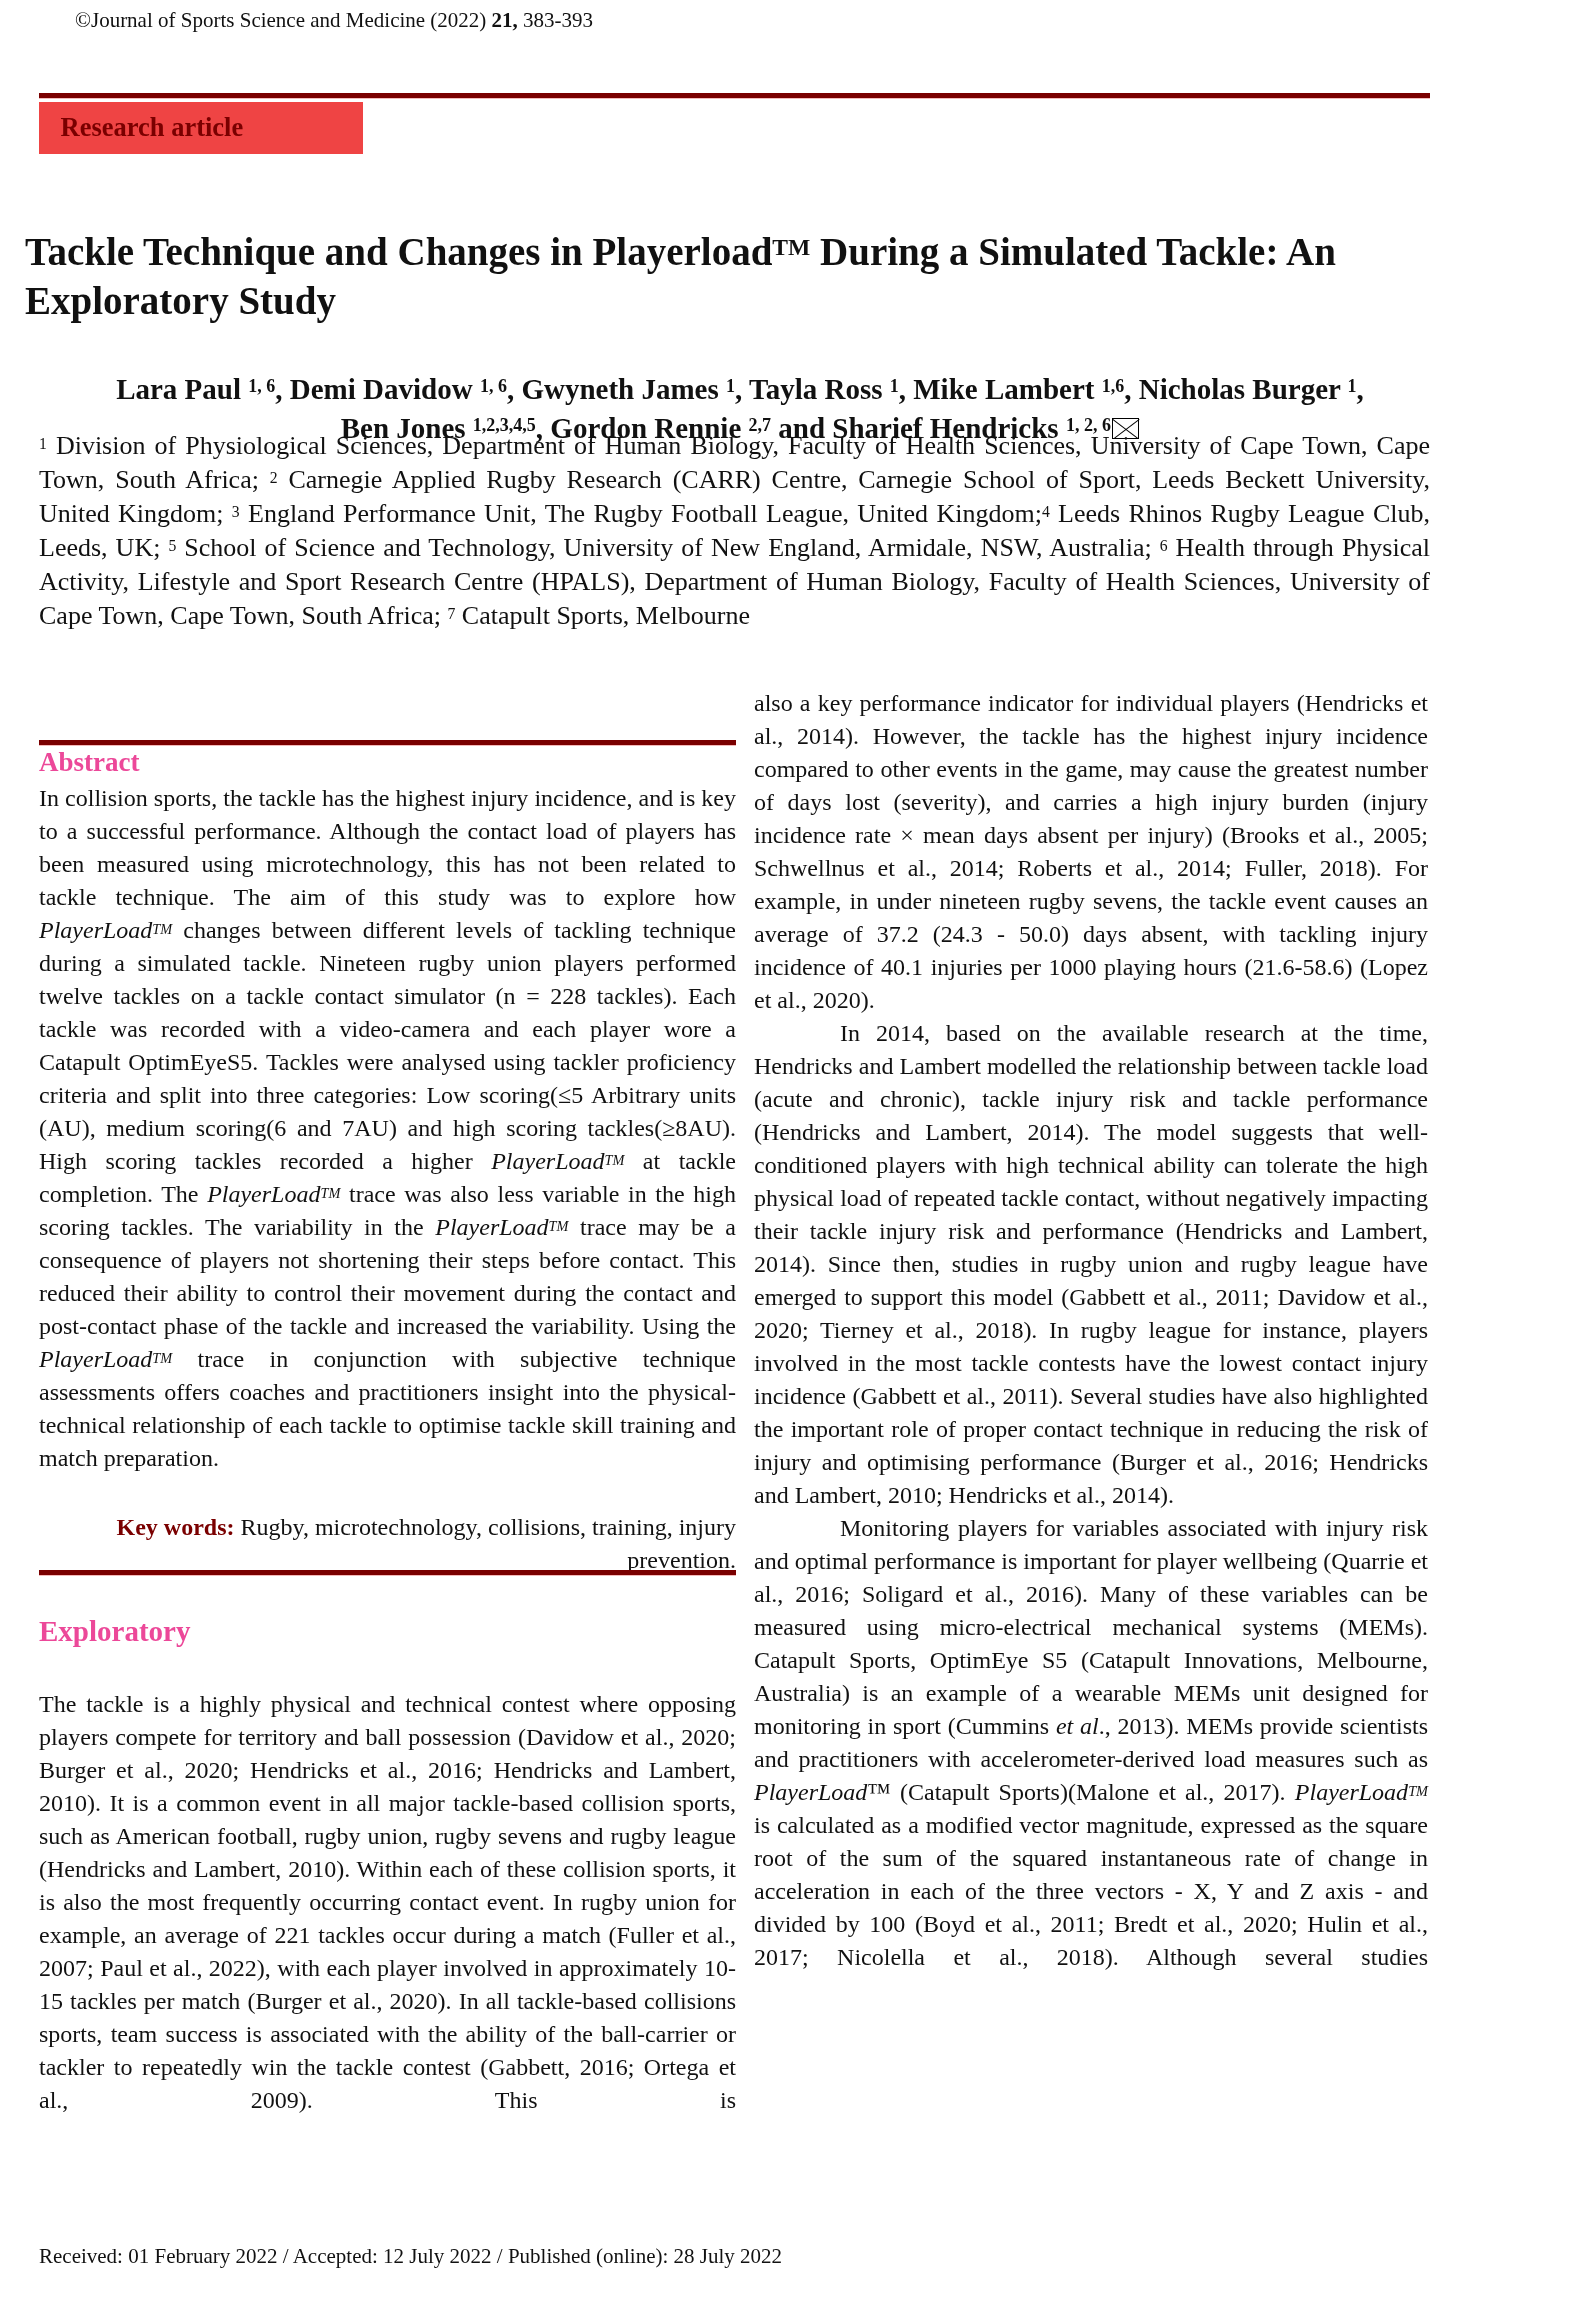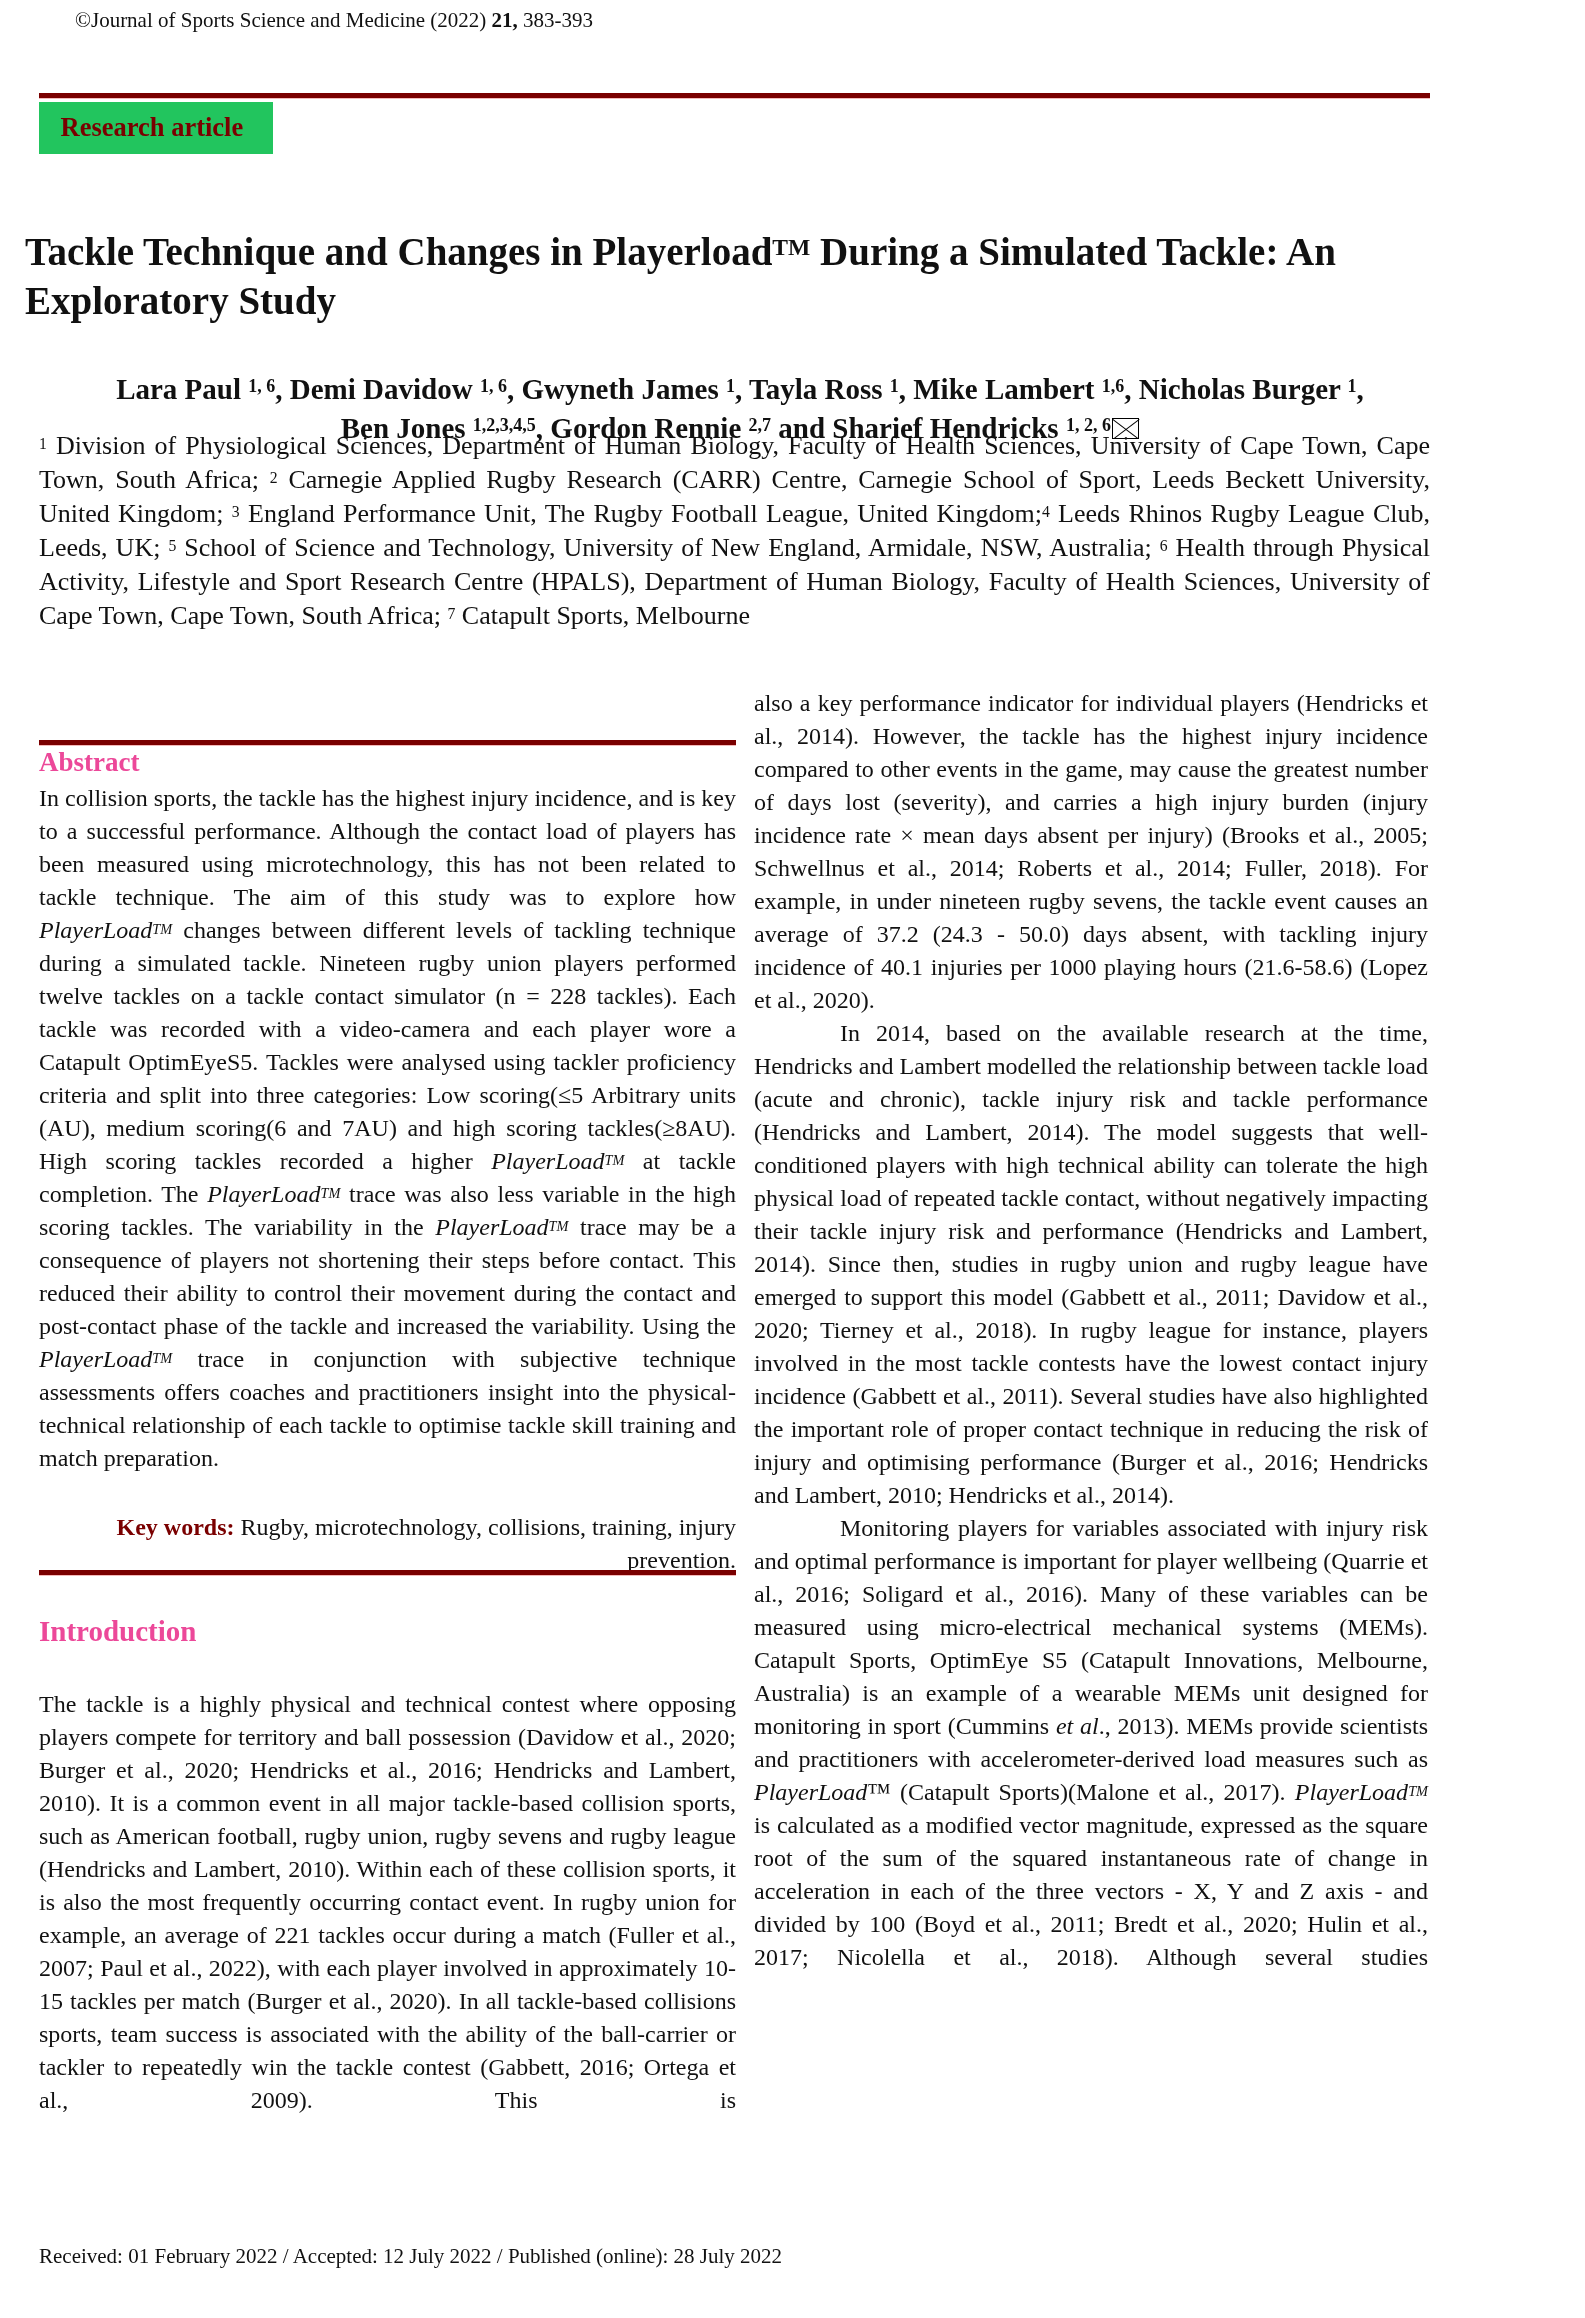--- a/index.html
+++ b/index.html
@@ -3,21 +3,21 @@
 <meta charset="utf-8">
 <style>
   html, body { margin:0; padding:0; background:#ffffff; }
   body { width:1586px; height:2319px; position:relative; overflow:hidden;
          font-family:"Liberation Serif", "DejaVu Serif", serif; color:#111; }
   .abs { position:absolute; }
   .journal { left:39px; top:7.2px; font-size:21px; line-height:27px;margin-left:36px; }
   .journal b { font-weight:bold; }
   .rule { background:#7a0000; height:5px; border-bottom:1.4px solid #f3b9b9; }
   .top-rule { left:39px; top:93px; width:1391px; }
-  .badge { left:39px; top:102px; width:234px; height:52px; background:#22c55e; }
+  .badge { left:39px; top:102px; width:324px; height:52px; background:#ef4444; }
   .badge span { position:absolute; left:21.5px; top:10px; font-size:26.5px; font-weight:bold; color:#7a0000; }
   .title { left:25px; top:227px; width:1402px; font-size:39px; font-weight:bold; line-height:49px; }
   .title sup { font-size:23.6px; vertical-align:top; position:relative; top:-4.3px; }
   .authors { left:39px; top:370px; width:1402px; font-size:29px; font-weight:bold; line-height:39px;text-align:center; }
   .authors sup { font-size:18px; vertical-align:top; position:relative; top:-2.9px; font-weight:bold; }
   .mail-icon { display:inline-block; width:27px; height:21.5px; border:1.4px solid #000; position:relative; vertical-align:-1.4px; box-sizing:border-box; margin-left:1.4px; }
   .mail-icon:before, .mail-icon:after { content:""; position:absolute; left:-0.7px; top:0; width:31px; height:1.4px; background:#000; transform-origin:0 0; }
   .mail-icon:before { transform:rotate(37deg); }
   .mail-icon:after { left:auto; right:-0.7px; transform-origin:100% 0; transform:rotate(-37deg); }
   .affil { left:39px; top:429px; width:1391px; font-size:26px; line-height:34px; text-align:justify; }
@@ -61,21 +61,21 @@
 
 <div class="abs rule abs-rule1"></div>
 <div class="abs h-red abstract-head">Abstract</div>
 <div class="abs col col-left abstract-body">
   <p><span>In collision sports, the tackle has the highest injury incidence, and is key to a successful performance. Although the contact load of players has been measured using microtechnology, this has not been related to tackle technique. The aim of this study was to explore how </span><i>PlayerLoad</i><sup>TM</sup><span> changes between different levels of tackling technique during a simulated tackle. Nineteen rugby union players performed twelve tackles on a tackle contact simulator (n = 228 tackles). Each tackle was recorded with a video-camera and each player wore a Catapult OptimEyeS5. Tackles were analysed using tackler proficiency criteria and split into three categories: Low scoring(≤5 Arbitrary units (AU), medium scoring(6 and 7AU) and high scoring tackles(≥8AU). High scoring tackles recorded a higher </span><i>PlayerLoad</i><sup>TM</sup><span> at tackle completion. The </span><i>PlayerLoad</i><sup>TM</sup><span> trace was also less variable in the high scoring tackles. The variability in the </span><i>PlayerLoad</i><sup>TM</sup><span> trace may be a consequence of players not shortening their steps before contact. This reduced their ability to control their movement during the contact and post-contact phase of the tackle and increased the variability. Using the </span><i>PlayerLoad</i><sup>TM</sup><span> trace in conjunction with subjective technique assessments offers coaches and practitioners insight into the physical-technical relationship of each tackle to optimise tackle skill training and match preparation.</span></p>
 </div>
 <div class="abs col col-left keywords">
   <p style="text-align:right"><b>Key words:</b><span> Rugby, microtechnology, collisions, training, injury prevention.</span></p>
 </div>
 <div class="abs rule abs-rule2"></div>
-<div class="abs h-red intro-head">Introduction</div>
+<div class="abs h-red intro-head">Exploratory</div>
 <div class="abs col col-left intro-body">
   <p style="text-align-last:justify">The tackle is a highly physical and technical contest where opposing players compete for territory and ball possession (Davidow et al., 2020; Burger et al., 2020; Hendricks et al., 2016; Hendricks and Lambert, 2010). It is a common event in all major tackle-based collision sports, such as American football, rugby union, rugby sevens and rugby league (Hendricks and Lambert, 2010). Within each of these collision sports, it is also the most frequently occurring contact event. In rugby union for example, an average of 221 tackles occur during a match (Fuller et al., 2007; Paul et al., 2022), with each player involved in approximately 10-15 tackles per match  (Burger et al., 2020). In all tackle-based collisions sports, team success is associated with the ability of the ball-carrier or tackler to repeatedly win the tackle contest (Gabbett, 2016;  Ortega et al., 2009). This is</p>
 </div>
 
 <div class="abs col col-right right-body">
   <p>also a key performance indicator for individual players (Hendricks et al., 2014). However, the tackle has the highest injury incidence compared to other events in the game, may cause the greatest number of days lost (severity), and carries a high injury burden (injury incidence rate × mean days absent per injury) (Brooks et al., 2005; Schwellnus et al., 2014; Roberts et al., 2014; Fuller, 2018). For example, in under nineteen rugby sevens, the tackle event causes an average of 37.2 (24.3 - 50.0) days absent, with  tackling injury incidence of 40.1 injuries per 1000 playing hours (21.6-58.6) (Lopez et al., 2020).</p>
   <p class="indent">In 2014, based on the available research at the time, Hendricks and Lambert modelled the relationship between tackle load (acute and chronic), tackle injury risk and tackle performance (Hendricks and Lambert, 2014). The model suggests that well-conditioned players with high technical ability can tolerate the high physical load of repeated tackle contact, without negatively impacting their tackle injury risk and performance (Hendricks and Lambert, 2014). Since then, studies in rugby union and rugby league have emerged to support this model (Gabbett et al., 2011; Davidow et al., 2020; Tierney et al., 2018). In rugby league for instance, players involved in the most tackle contests have the lowest contact injury incidence (Gabbett et al., 2011). Several studies have also highlighted the important role of proper contact technique in reducing the risk of injury and optimising performance (Burger et al., 2016; Hendricks and Lambert, 2010; Hendricks et al., 2014).</p>
   <p class="indent" style="text-align-last:justify"><span>Monitoring players for variables associated with injury risk and optimal performance is important for player wellbeing (Quarrie et al., 2016; Soligard et al., 2016). Many of these variables can be measured using micro-electrical mechanical systems (MEMs). Catapult Sports, OptimEye S5 (Catapult Innovations, Melbourne, Australia) is an example of  a wearable MEMs unit designed for monitoring in sport (Cummins </span><i>et al</i><span>., 2013). MEMs provide scientists and practitioners with accelerometer-derived load measures such as </span><i>PlayerLoad</i><span>™</span><span> (Catapult Sports)(Malone et al., 2017). </span><i>PlayerLoad</i><sup>TM</sup><span> is  calculated as a modified vector magnitude, expressed as the square root of the sum of the squared instantaneous rate of change in acceleration in each of the three vectors - X, Y and Z axis - and divided by 100 (Boyd et al., 2011; Bredt et al., 2020; Hulin et al., 2017; Nicolella et al., 2018). Although several studies</span></p>
 </div>
 

